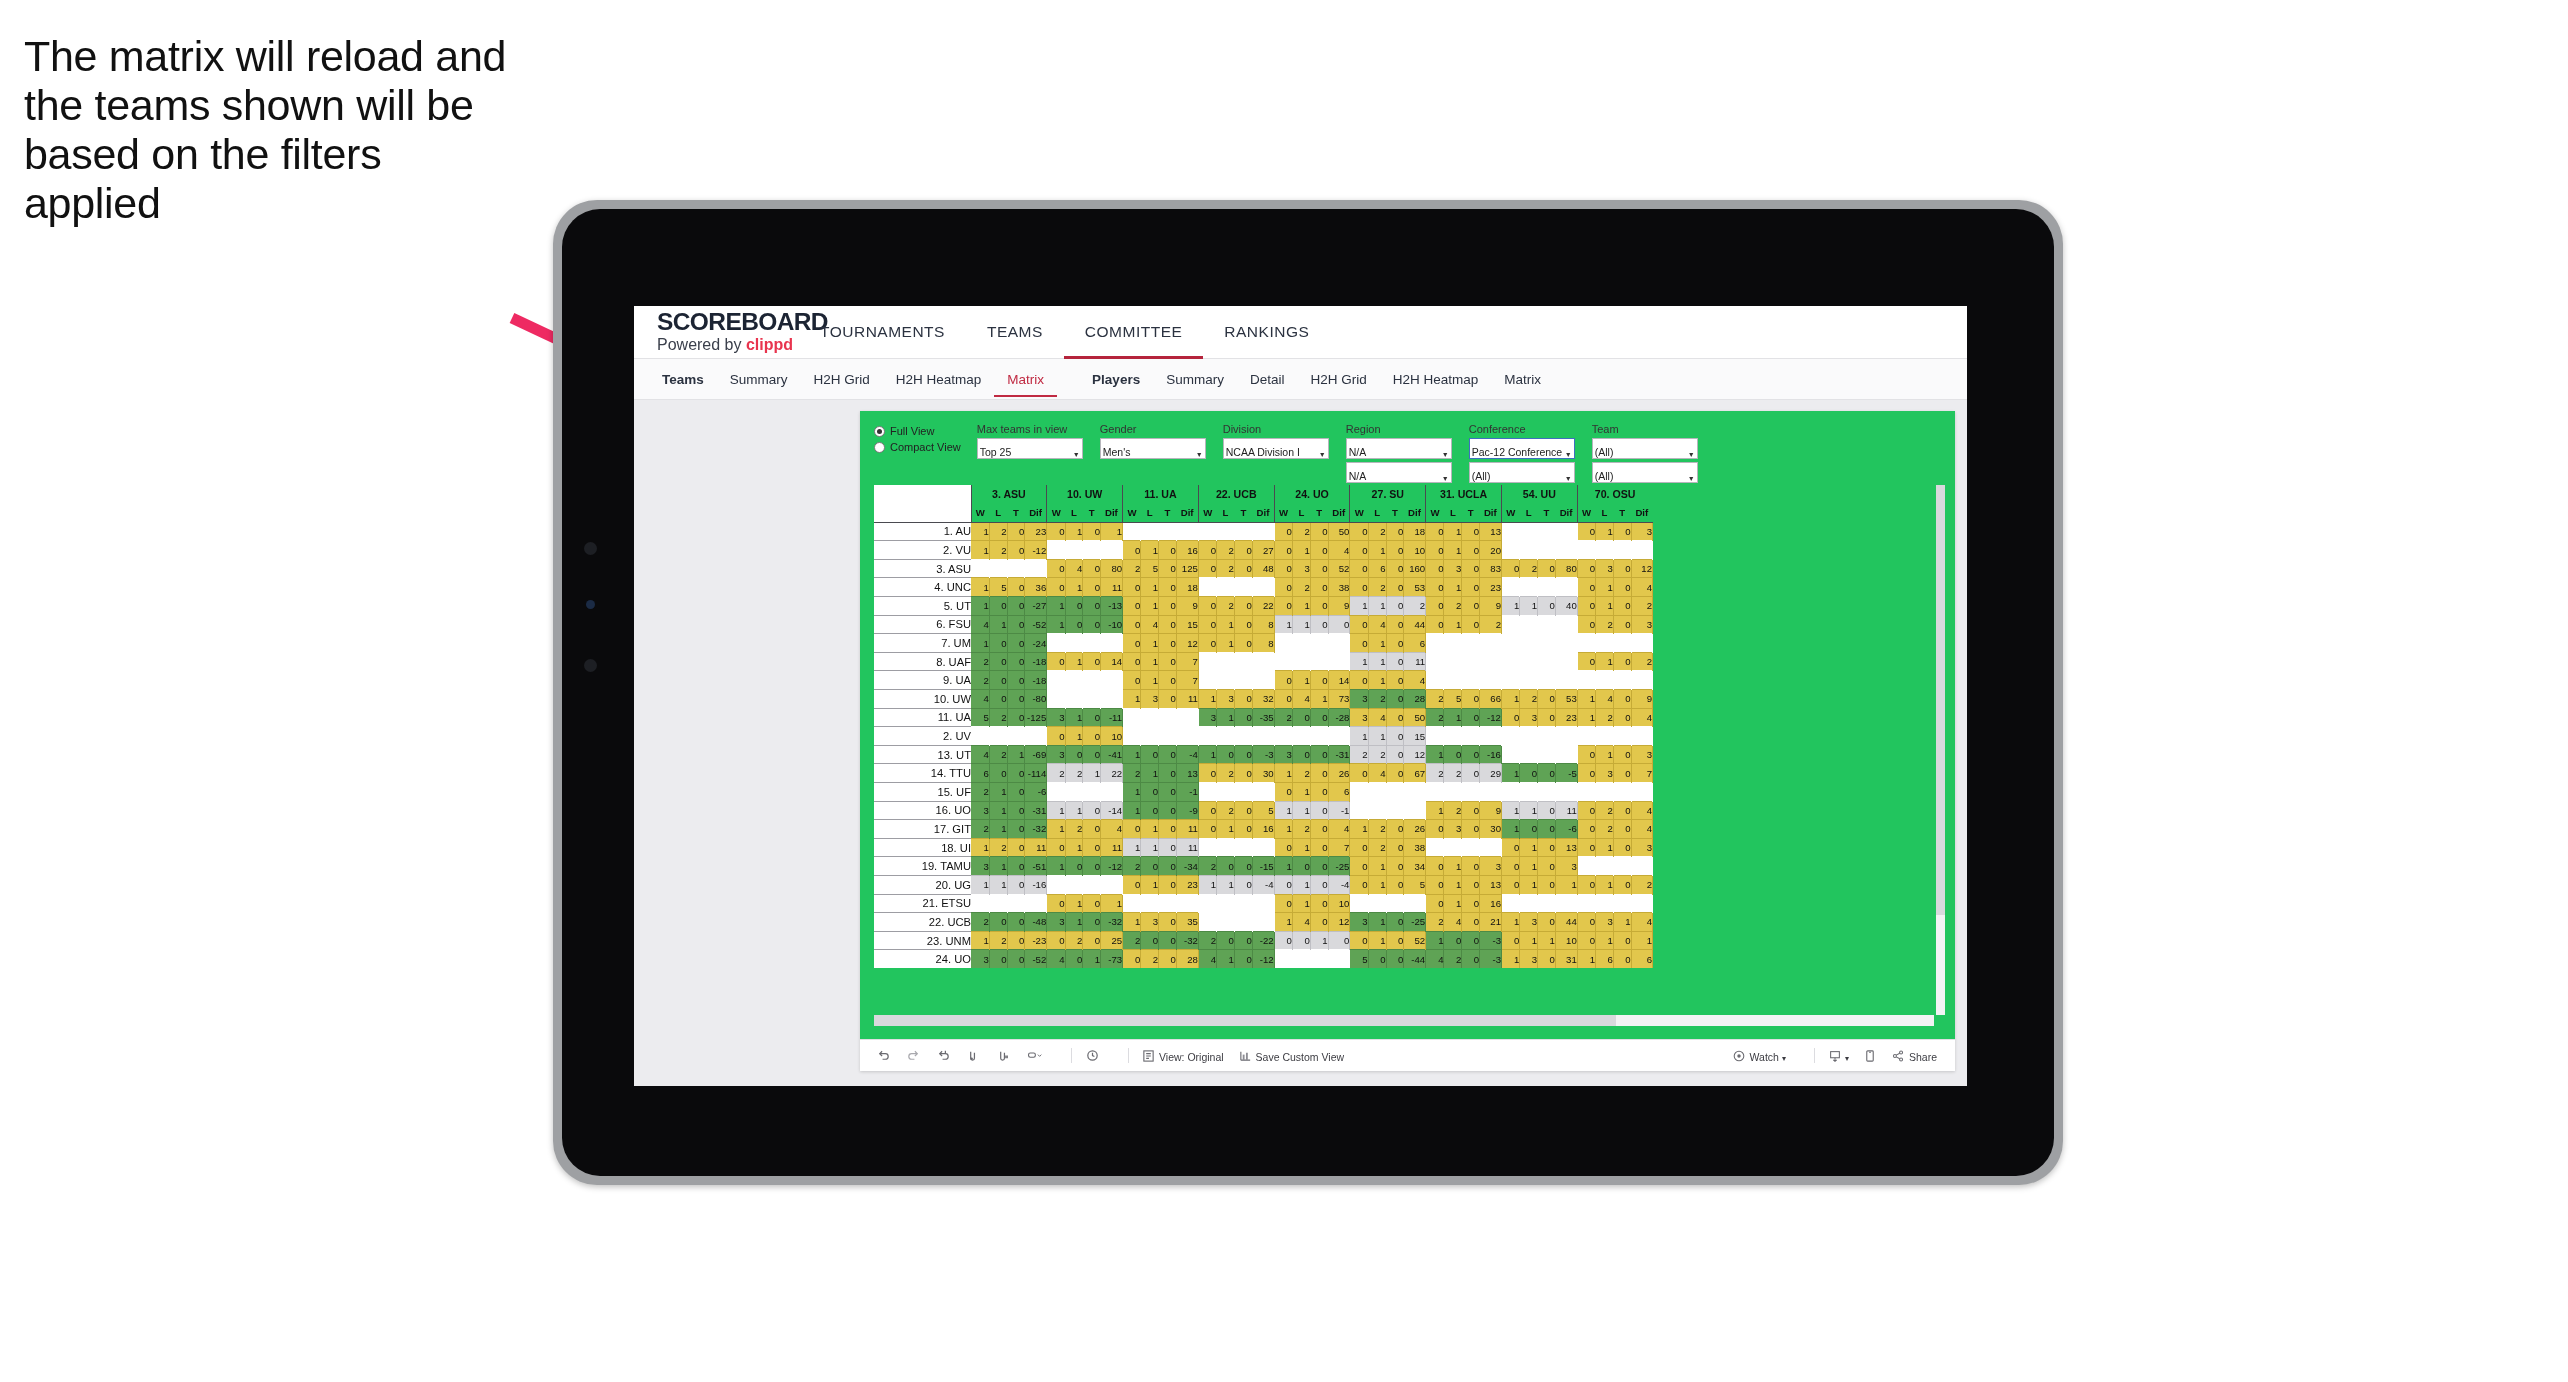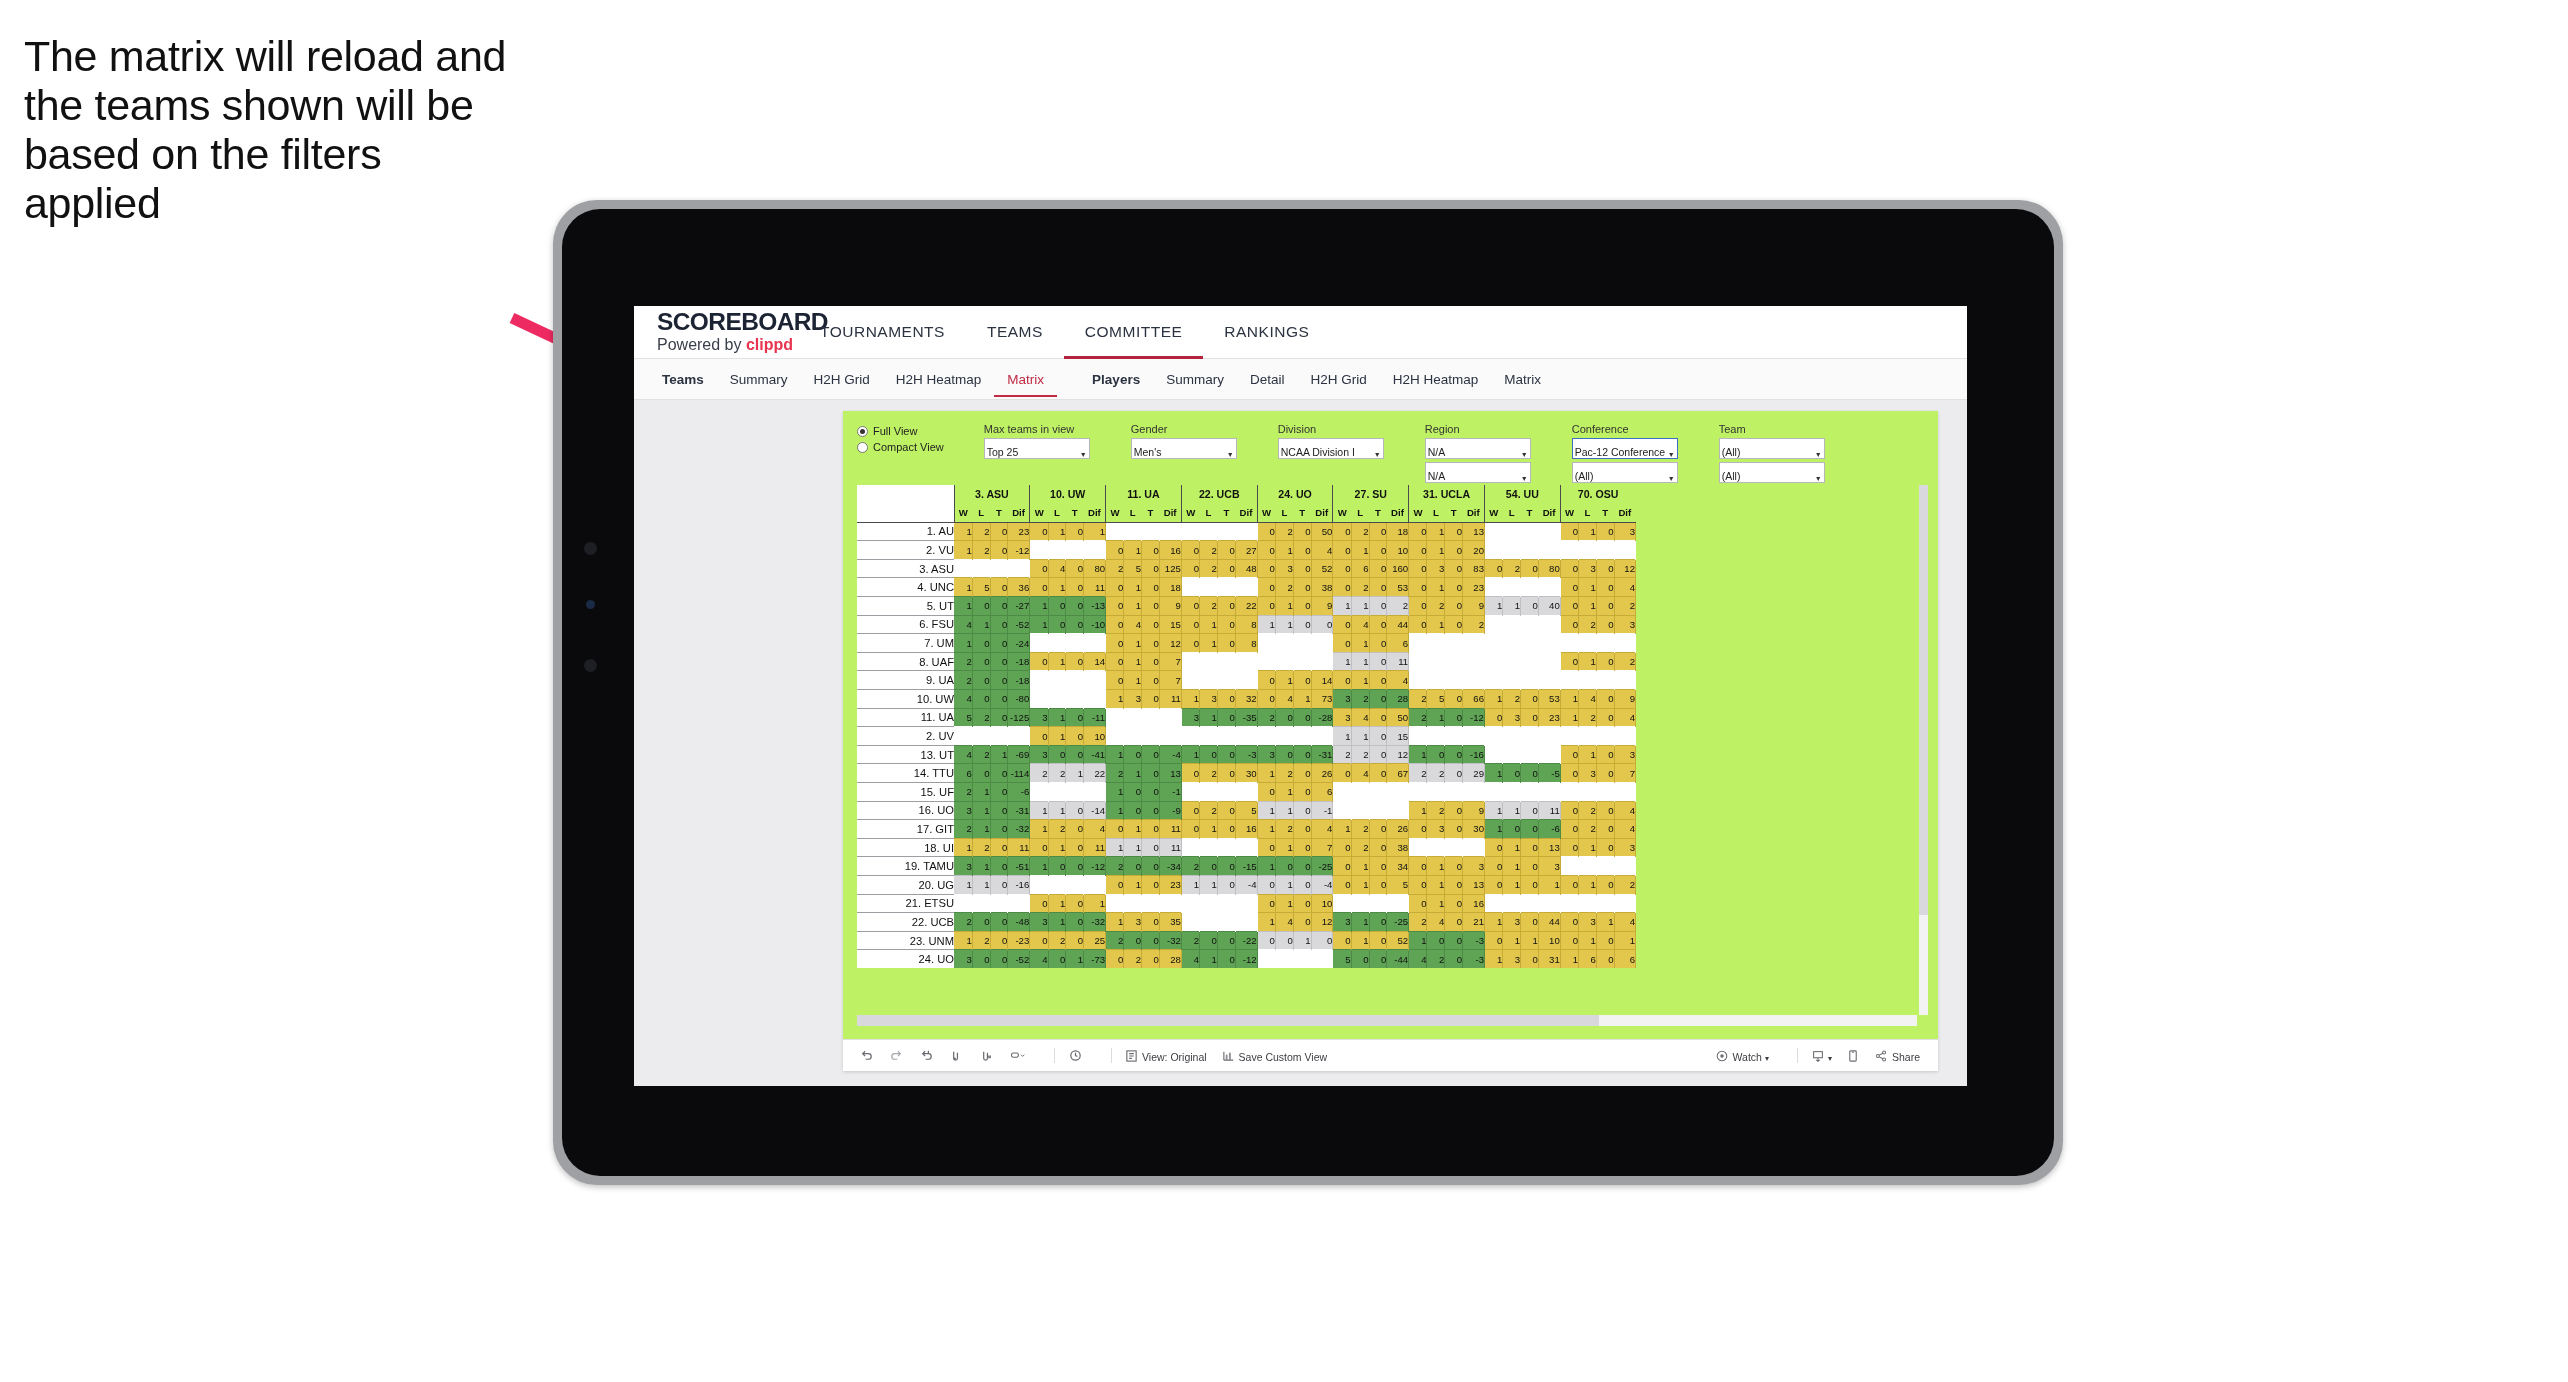--- a/index.html
+++ b/index.html
@@ -60,27 +60,27 @@
           border-bottom:1px solid #e2e2e5;padding-left:15px;}
   .subnav-item{font-size:13.5px;color:#2b3240;padding:10px 13px 8px;cursor:pointer;
                border-bottom:2px solid transparent;white-space:nowrap;}
   .subnav-item.hdr{font-weight:bold;}
   .subnav-item.active{color:#c02a42;border-bottom-color:#c02a42;}
   .subnav-gap{width:22px;}
 
   
   #stage{position:relative;height:688px;background:#ececef;}
   #card{
-    position:absolute;left:209px;top:11px;width:1095px;height:660px;
-    background:#bef264;box-shadow:0 1px 3px rgba(0,0,0,.16);
+    position:absolute;left:226px;top:11px;width:1095px;height:660px;
+    background:#22c55e;box-shadow:0 1px 3px rgba(0,0,0,.16);
   }
 
   
   #filters{display:flex;padding:12px 0 6px 14px;align-items:flex-start;}
-  .fgroup{margin-right:17px;margin-left:24px;}
+  .fgroup{margin-right:17px;}
   .flabel{font-size:11px;color:#333;margin-bottom:3px;white-space:nowrap;}
   .fsel{
     width:106px;height:21px;border:1px solid #b6b6bc;background:#fff;
     font-size:10.5px;color:#222;display:flex;align-items:flex-end;
     padding:0 2px;box-sizing:border-box;margin-bottom:3px;position:relative;
   }
   .fsel.accent{border:1.6px solid #3f6fbf;}
   .fsel span.v{flex:1;overflow:hidden;white-space:nowrap;}
   .fsel .caret{font-size:7px;color:#333;}
   .radio-group{margin-right:16px;padding-top:2px;}

